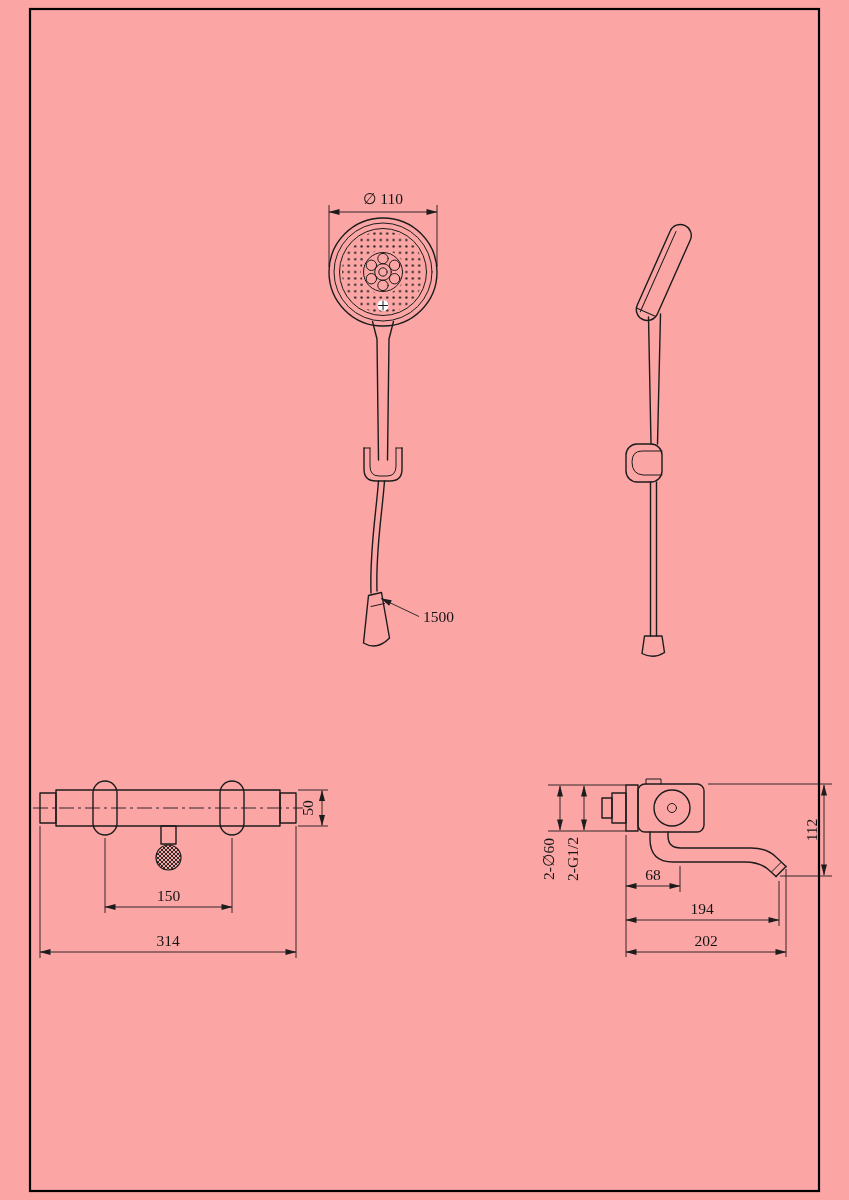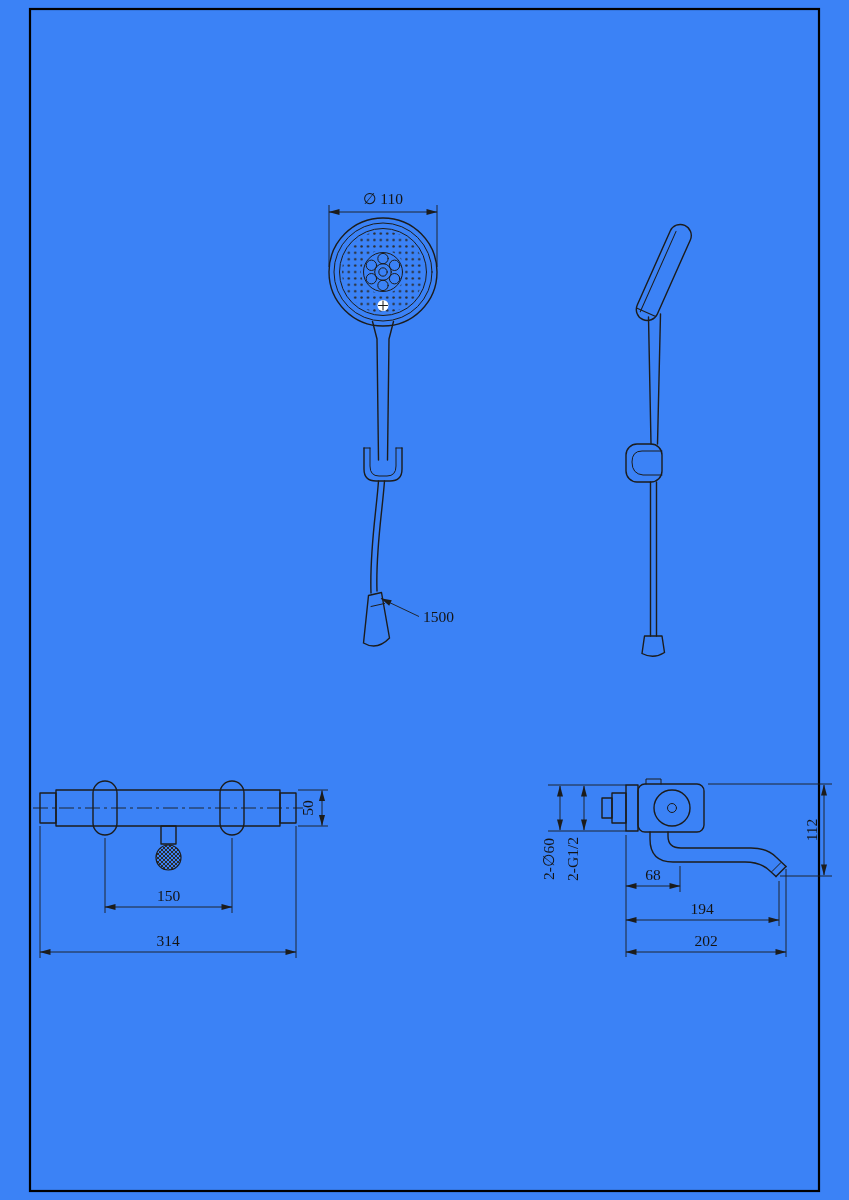--- a/index.html
+++ b/index.html
@@ -1,16 +1,16 @@
 <!DOCTYPE html>
 <html><head>
 <meta charset="utf-8">
 <style>
   html,body{margin:0;padding:0;background:#ffffff;}
-  .sheet{position:relative;width:849px;height:1200px;background:#3b82f6;overflow:hidden;
+  .sheet{position:relative;width:849px;height:1200px;background:#fca5a5;overflow:hidden;
          font-family:"Liberation Serif",serif;}
   svg{position:absolute;left:0;top:0;}
   .ol {fill:none;stroke:#1c1c1c;stroke-width:1.4;stroke-linejoin:round;stroke-linecap:round;}
   .ol2{fill:none;stroke:#1c1c1c;stroke-width:1;stroke-linejoin:round;stroke-linecap:round;}
   .dim{fill:none;stroke:#1c1c1c;stroke-width:0.9;}
   .dl {marker-start:url(#ah);marker-end:url(#ah);}
   .ld {marker-end:url(#ah);}
   .cl {fill:none;stroke:#1c1c1c;stroke-width:0.9;stroke-dasharray:15 4 3 4;}
   .dt {font:15.5px "Liberation Serif",serif;fill:#141414;}
   .frame{fill:none;stroke:#000000;stroke-width:2.2;}

